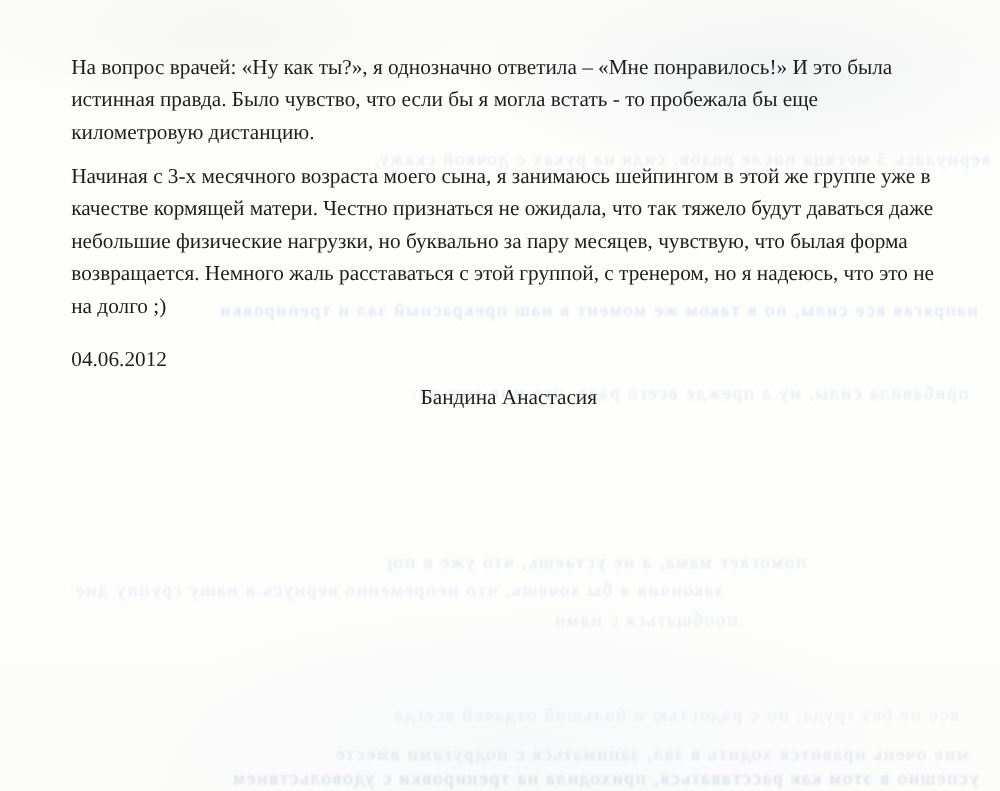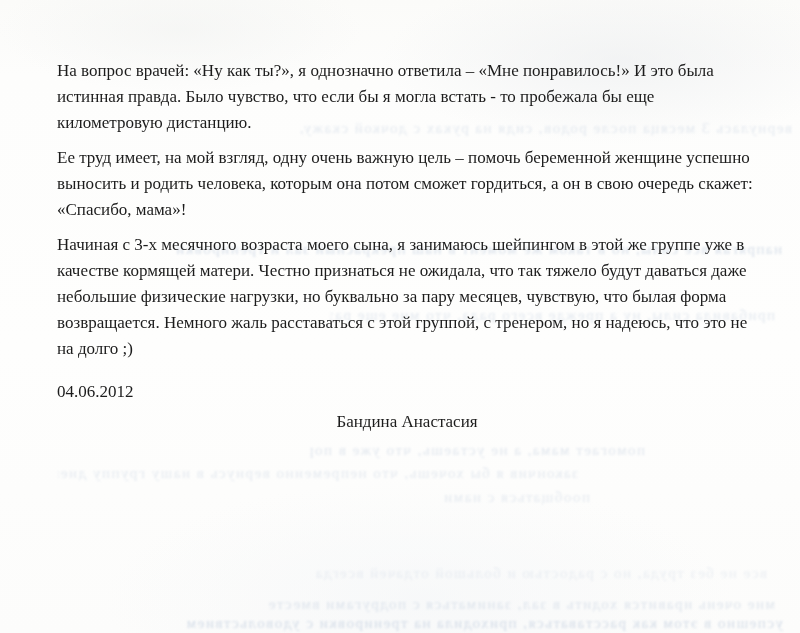--- a/index.html
+++ b/index.html
@@ -43,21 +43,21 @@
   .g4 { top: 443px; left: 310px; width: 335px; opacity: 0.42; }
   .g5 { top: 466px; left: 58px;  width: 520px; opacity: 0.38; }
   .g6 { top: 490px; left: 430px; width: 160px; opacity: 0.35; }
   .g7 { top: 566px; left: 45px;  width: 722px; opacity: 0.28; }
   .g8 { top: 597px; left: 45px;  width: 730px; opacity: 0.45; }
   .g9 { top: 616px; left: 45px;  width: 738px; opacity: 0.60; }
 
   
   .content {
     position: absolute;
-    top: 58px;
+    top: 41px;
     left: 57px;
     width: 700px;
     font-size: 17px;
     line-height: 26px;
     color: #1c1c1c;
     text-rendering: optimizeLegibility;
   }
 
   .content p {
     margin: 0 0 9px 0;
@@ -86,20 +86,19 @@
   <div class="ghost g3">прибавила силы, ну а прежде всего рада, что мне еще раз</div>
   <div class="ghost g4">помогает мама, а не устаешь, что уже в порядке</div>
   <div class="ghost g5">закончив я бы хочешь, что непременно вернусь в нашу группу днем</div>
   <div class="ghost g6">пообщаться с нами</div>
   <div class="ghost g7">все не без труда, но с радостью и большой отдачей всегда</div>
   <div class="ghost g8">мне очень нравится ходить в зал, заниматься с подругами вместе</div>
   <div class="ghost g9">успешно в этом как расставаться, приходила на тренировки с удовольствием</div>
 
   <div class="content">
     <p>На вопрос врачей: «Ну как ты?», я однозначно ответила – «Мне понравилось!» И это была истинная правда. Было чувство, что если бы я могла встать  - то пробежала бы еще километровую дистанцию.</p>
-    <p>Ее труд имеет, на мой взгляд, одну очень важную цель – помочь беременной женщине успешно выносить и родить человека, которым она потом сможет гордиться, а он в свою очередь скажет: «Спасибо, мама»!</p>
     <p>Начиная с 3-х месячного возраста моего сына, я занимаюсь шейпингом в этой же группе уже в качестве кормящей матери. Честно признаться не ожидала, что так тяжело будут даваться даже небольшие физические нагрузки, но буквально за пару месяцев, чувствую, что былая форма возвращается. Немного жаль расставаться с этой группой, с тренером, но я надеюсь, что это не на долго ;)</p>
 
     <div class="date-line">04.06.2012</div>
     <div class="signature-line">Бандина Анастасия</div>
   </div>
 
 </div>
 
 </body></html>

